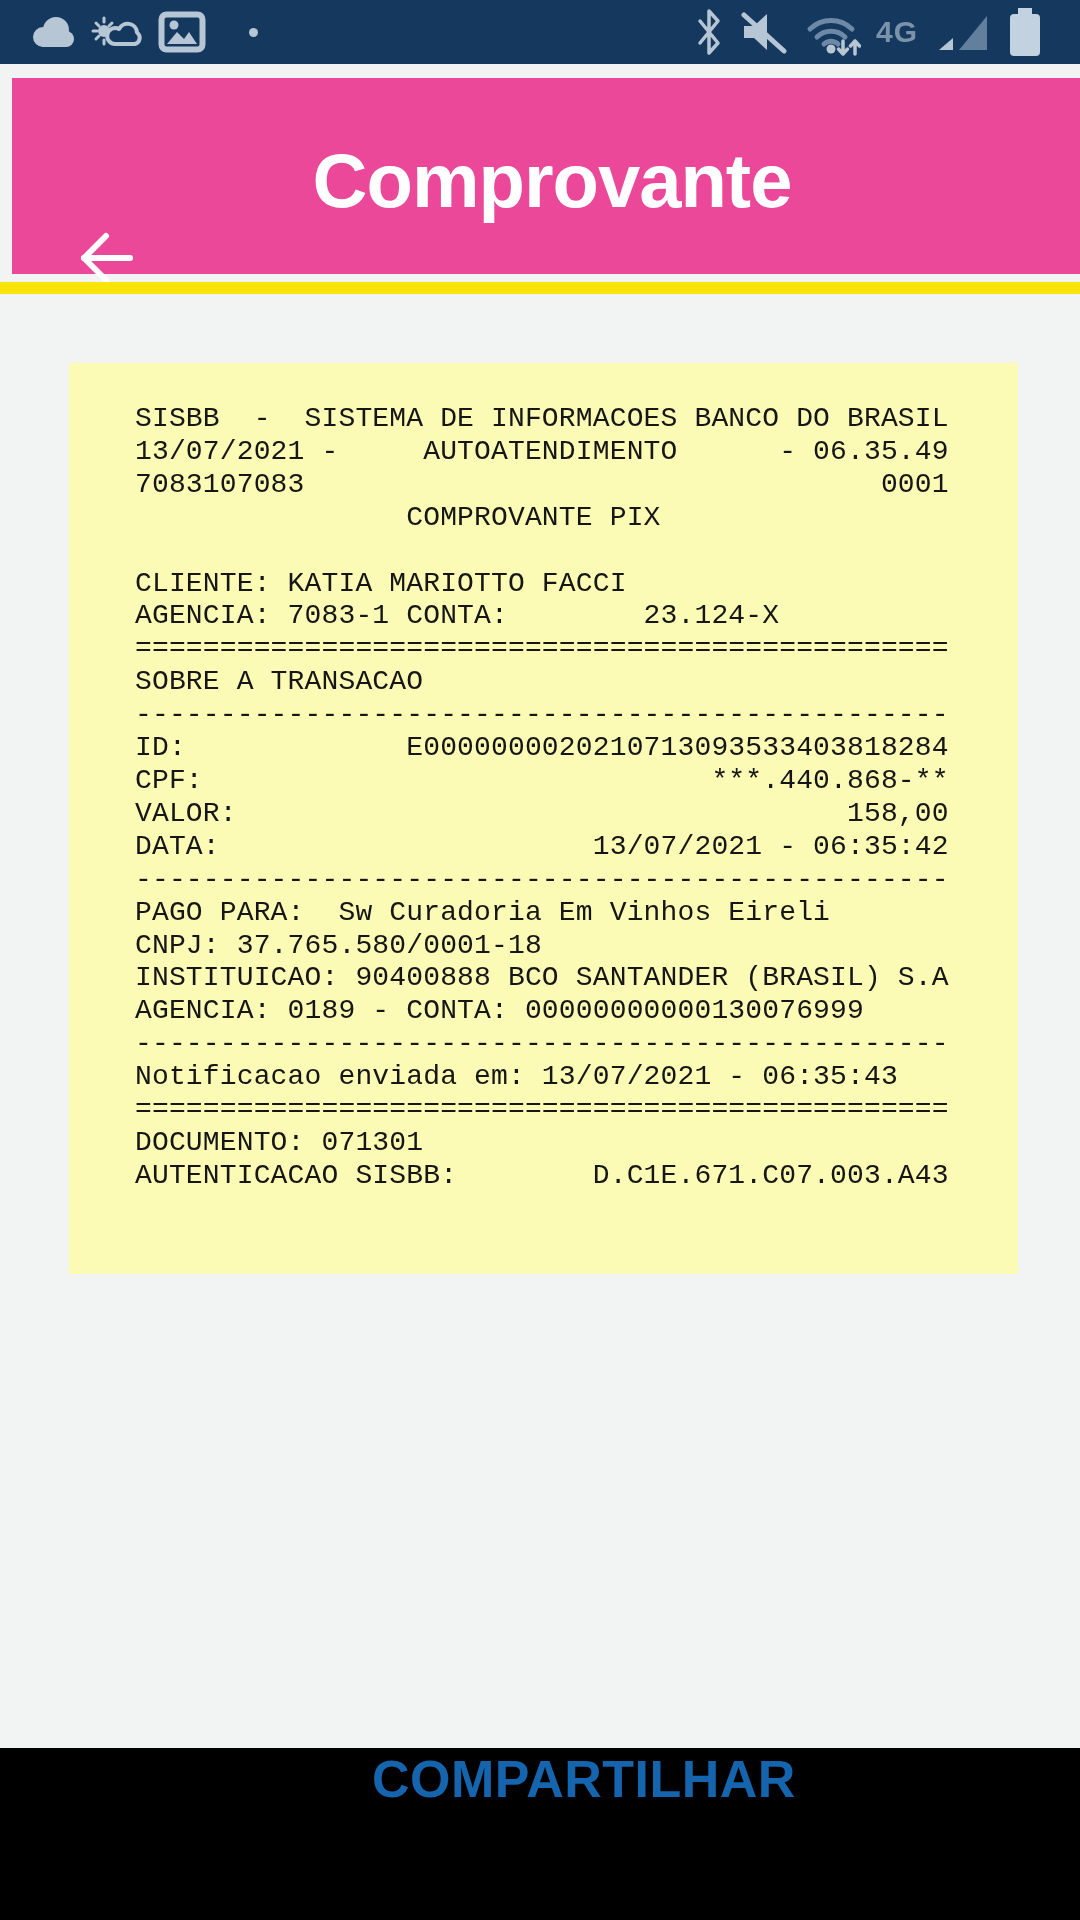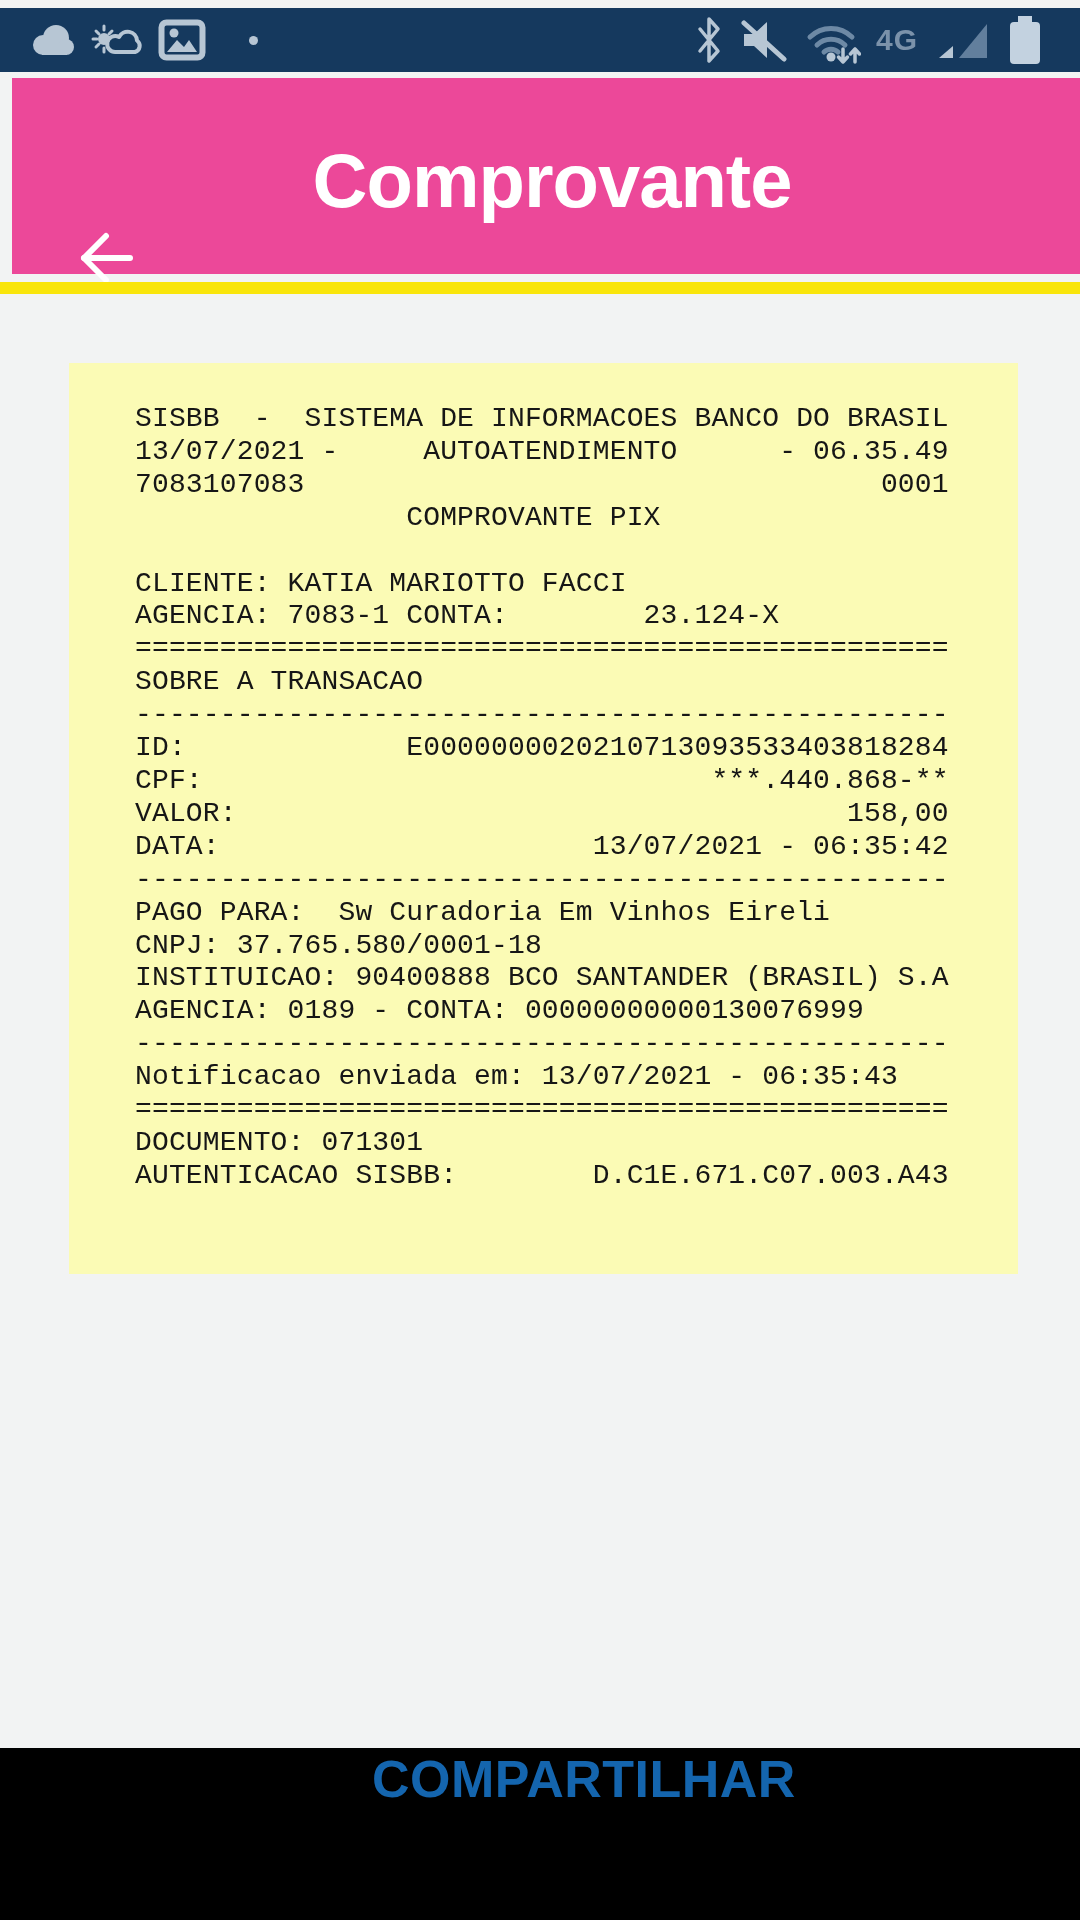--- a/index.html
+++ b/index.html
@@ -3,21 +3,21 @@
 <meta charset="utf-8">
 <style>
   html,body{margin:0;padding:0;}
   body{
     width:1080px;height:1920px;position:relative;overflow:hidden;
     background:#f2f3f3;font-family:"Liberation Sans",sans-serif;
     -webkit-font-smoothing:antialiased;
   }
   
   .status-bar{
-    position:absolute;top:8px;left:0;width:1080px;height:64px;
+    position:absolute;top:0;left:0;width:1080px;height:64px;
     background:#15395e;display:flex;align-items:center;
     padding:0 36px 0 30px;box-sizing:border-box;
   }
   .sb-left{display:flex;align-items:center;gap:15px;}
   .sb-right{display:flex;align-items:center;gap:15px;margin-left:auto;}
   .sb-text{color:#c9d6e3;font-size:54px;line-height:78px;letter-spacing:0;}
   .sb-net{color:#7b92aa;font-size:30px;font-weight:bold;letter-spacing:1px;margin-right:2px;}
   .notif-dot{width:9px;height:9px;border-radius:50%;background:#b7c6d4;margin-left:28px;}
   
   .app-bar{

